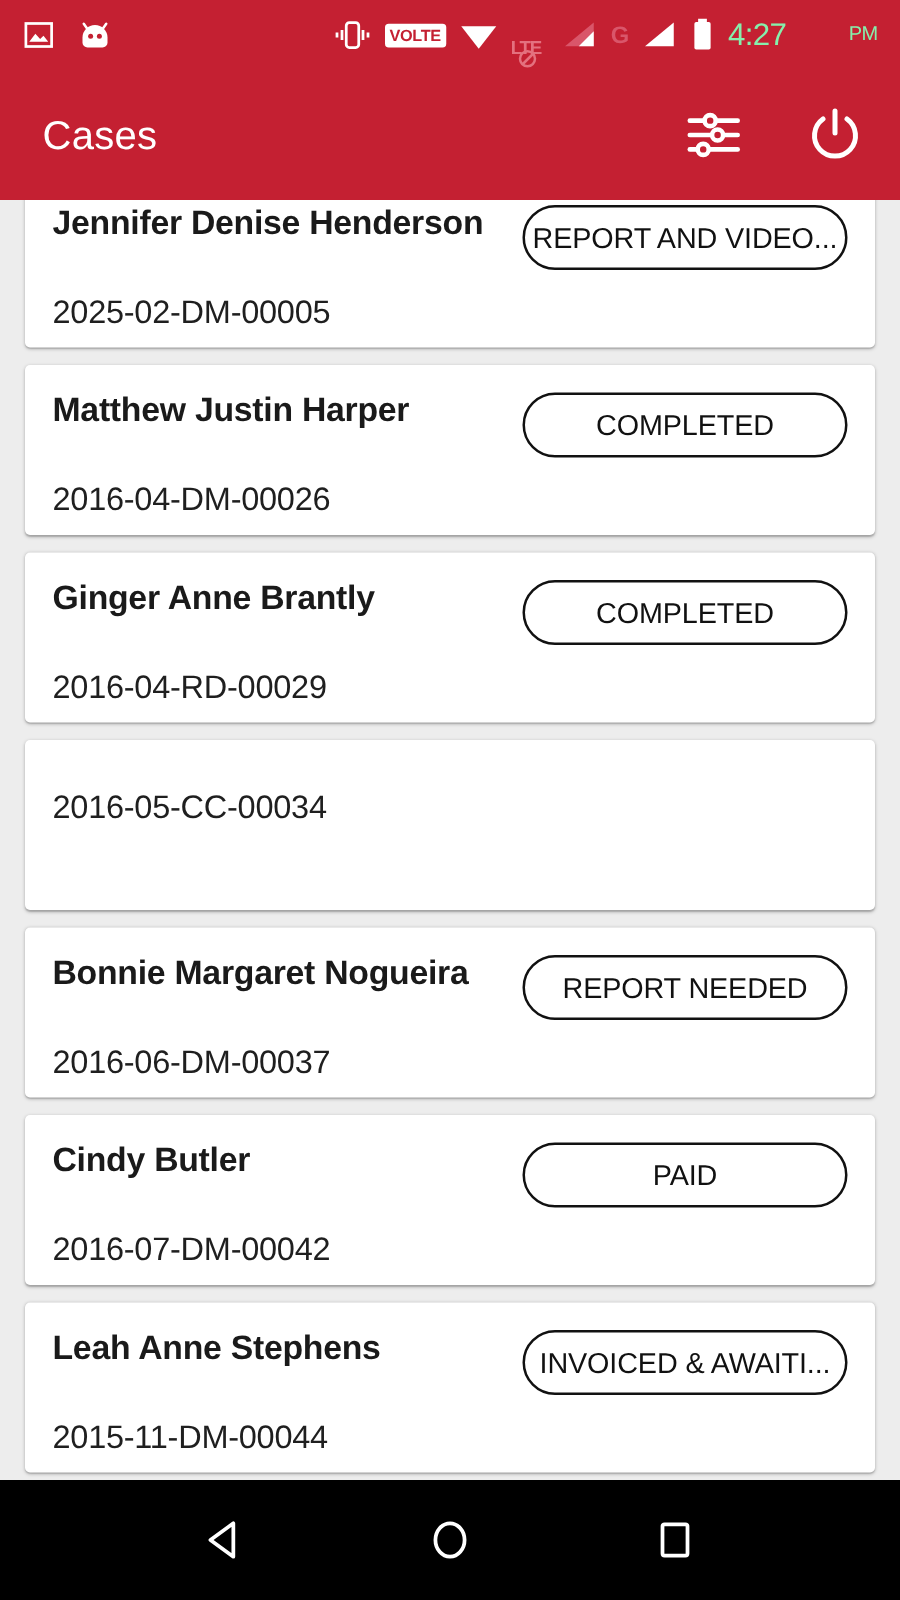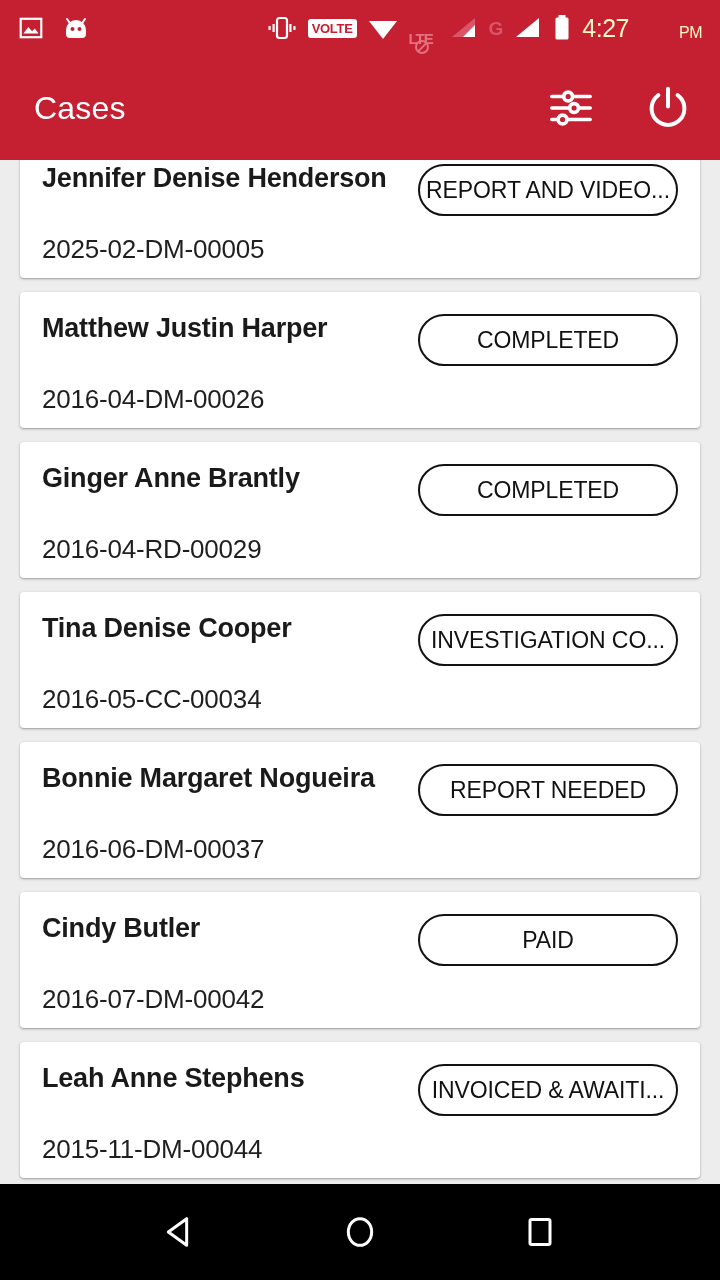--- a/index.html
+++ b/index.html
@@ -98,26 +98,26 @@
     background: #E4717F;
     transform: rotate(-45deg);
   }
   .g-letter {
     font-size: 19px;
     font-weight: bold;
     color: #D9566A;
     line-height: 1;
   }
   .clock {
-    color: #fef9c3;
+    color: #86efac;
     font-size: 25px;
     line-height: 1;
     letter-spacing: -0.5px;
     display: flex;
-    align-items: flex-end;
+    align-items: center;
     gap: 4px;
   }
   .clock .ampm {
     font-size: 16px;
     margin-left: 46px;
   }
 
   
   .app-bar {
     height: 104px;
@@ -371,26 +371,20 @@
         <div class="card-top">
           <div class="case-name">Ginger Anne Brantly</div>
           <div class="status-pill">
             <span class="status-pill-label">COMPLETED</span>
           </div>
         </div>
         <div class="case-number">2016-04-RD-00029</div>
       </div>
 
       <div class="case-card">
-        <div class="card-top">
-          <div class="case-name">Tina Denise Cooper</div>
-          <div class="status-pill">
-            <span class="status-pill-label">INVESTIGATION CO...</span>
-          </div>
-        </div>
         <div class="case-number">2016-05-CC-00034</div>
       </div>
 
       <div class="case-card">
         <div class="card-top">
           <div class="case-name">Bonnie Margaret Nogueira</div>
           <div class="status-pill">
             <span class="status-pill-label">REPORT NEEDED</span>
           </div>
         </div>

